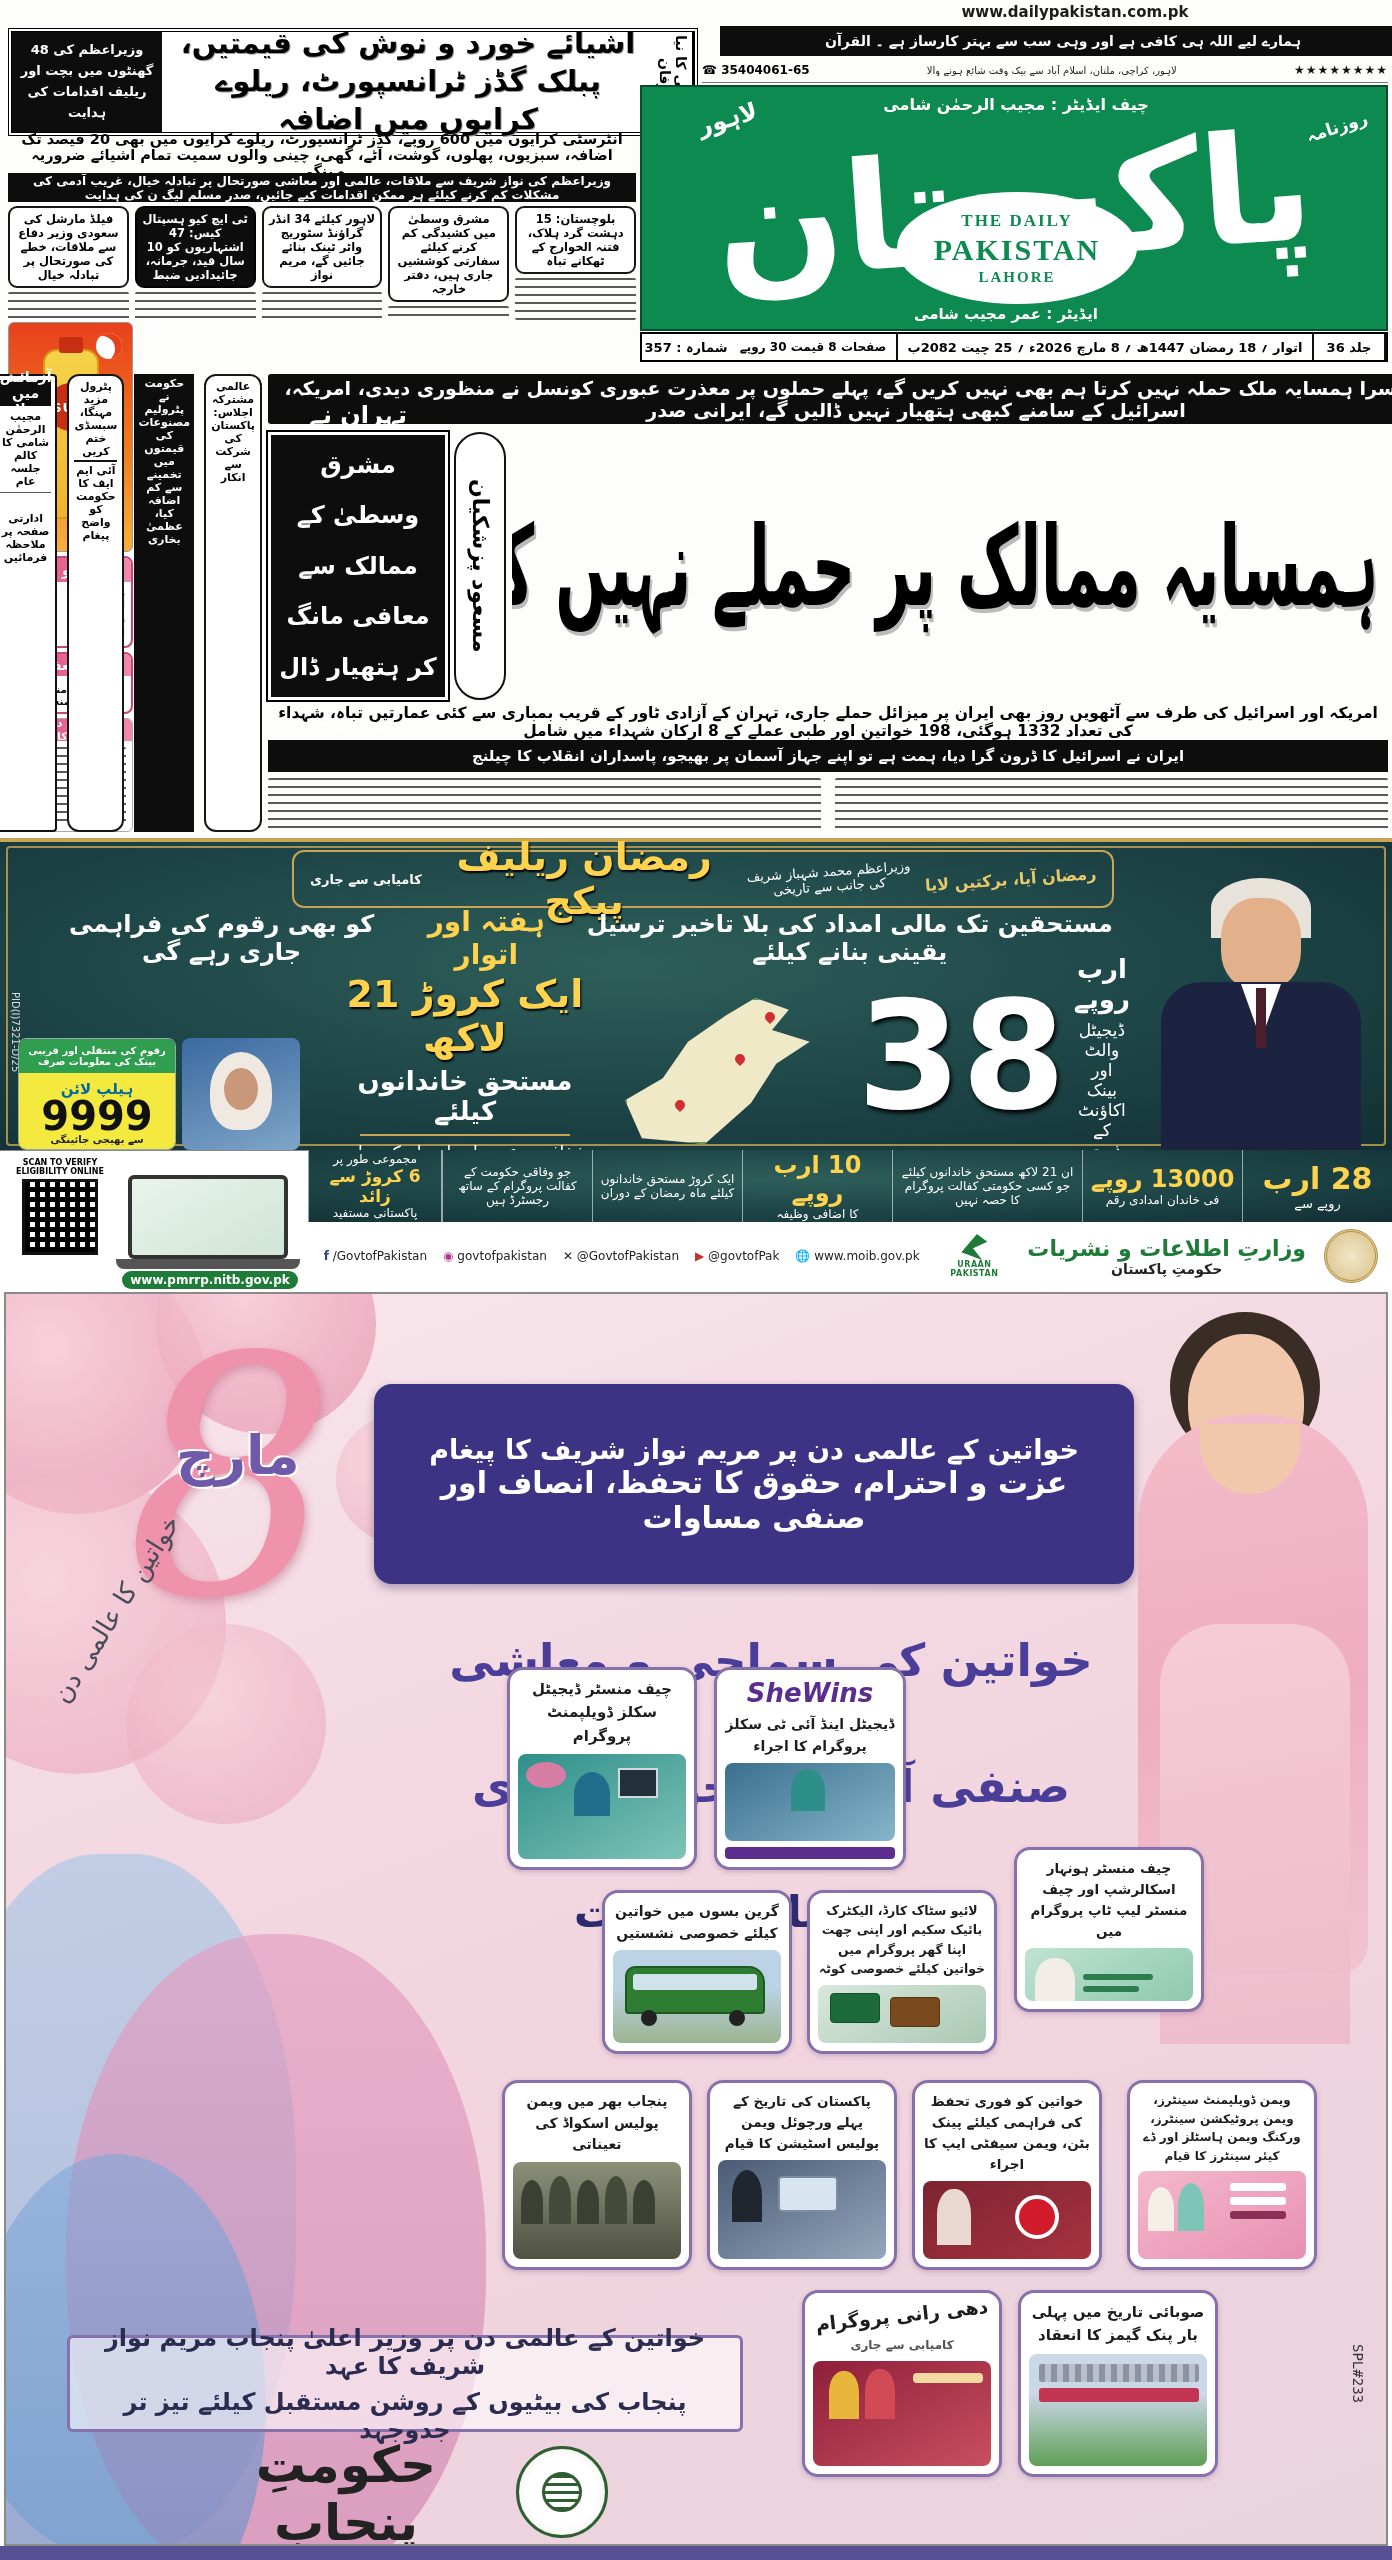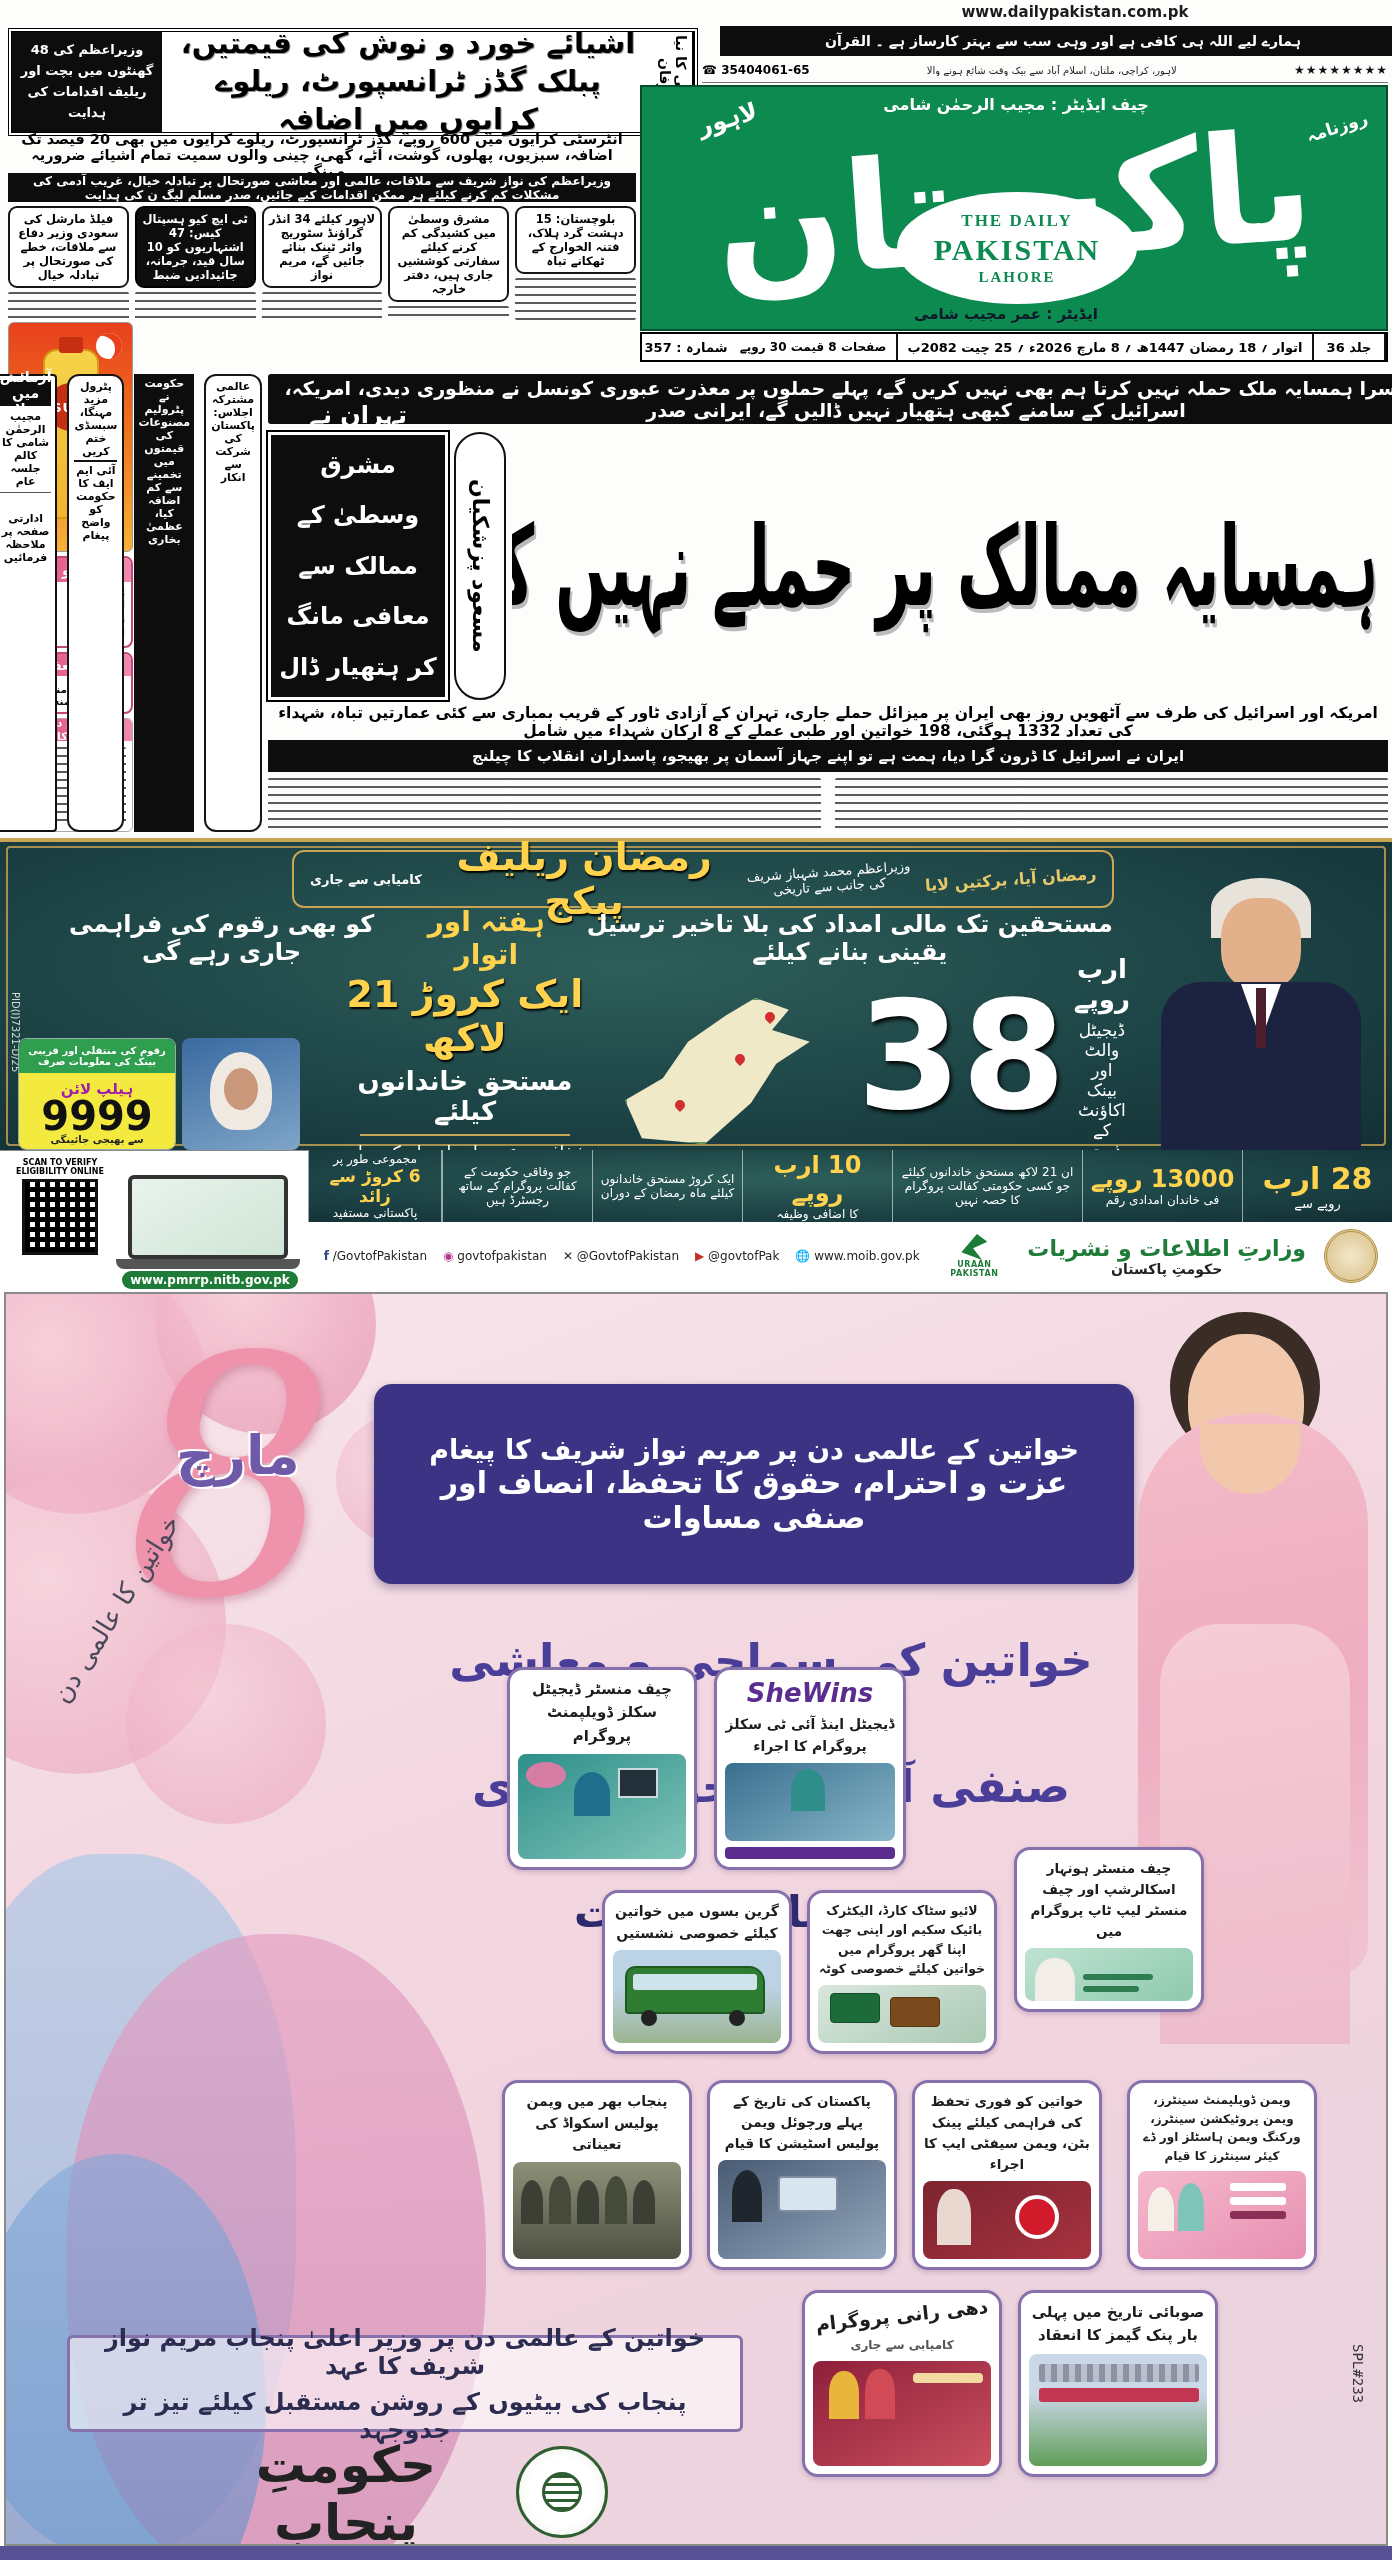--- a/index.html
+++ b/index.html
@@ -57,21 +57,21 @@
     <div class="abs rtl" style="right:18px;top:30px;color:#fff;font-weight:bold;font-size:17px;transform:rotate(-18deg);">روزنامہ</div>
     <div class="abs rtl" style="left:55px;top:18px;color:#fff;font-weight:bold;font-size:24px;transform:rotate(-16deg);">لاہور</div>
     <div class="abs ctr" style="left:0;top:30px;width:100%;height:180px;">
       <div class="urdu-title rtl">پاکستان</div>
     </div>
     <div class="abs enplate ctr" style="left:255px;top:105px;width:240px;height:112px;flex-direction:column;gap:2px;">
       <div style="font-size:17px;">THE DAILY</div>
       <div style="font-size:30px;">PAKISTAN</div>
       <div style="font-size:15px;">LAHORE</div>
     </div>
-    <div class="abs rtl" style="right:250px;bottom:6px;width:260px;text-align:center;color:#0f172a;font-weight:bold;font-size:15px;">ایڈیٹر : عمر مجیب شامی</div>
+    <div class="abs rtl" style="right:250px;bottom:6px;width:260px;text-align:center;color:#ffffff;font-weight:bold;font-size:15px;">ایڈیٹر : عمر مجیب شامی</div>
   </div>
 
   <div class="abs rtl" style="left:640px;top:332px;width:748px;height:30px;border:2px solid #000;background:#fff;display:flex;flex-direction:row;">
     <div class="datecell" style="width:72px;">جلد 36</div>
     <div class="datecell" style="flex:1;">اتوار ؍ 18 رمضان 1447ھ ؍ 8 مارچ 2026ء ؍ 25 چیت 2082ب</div>
     <div class="datecell" style="width:168px;font-size:12px;">صفحات 8 قیمت 30 روپے</div>
     <div class="datecell" style="width:88px;border-right:none;">شمارہ : 357</div>
   </div>
 
   <div class="abs ctr rtl" style="left:8px;top:140px;width:628px;height:30px;font-weight:bold;font-size:14.5px;">انٹرسٹی کرایوں میں 600 روپے، گڈز ٹرانسپورٹ، ریلوے کرایوں میں بھی 20 فیصد تک اضافہ، سبزیوں، پھلوں، گوشت، آٹے، گھی، چینی والوں سمیت تمام اشیائے ضروریہ مہنگی</div>
@@ -184,21 +184,21 @@
       <div class="abs" style="left:73px;top:28px;width:100px;height:60px;border-radius:50% 50% 0 0;background:#e7e2da;"></div>
       <div class="abs" style="left:83px;top:48px;width:80px;height:92px;border-radius:42%;background:#e2b08b;"></div>
       <div class="abs" style="left:23px;top:132px;width:200px;height:170px;border-radius:40px 40px 0 0;background:#1c2340;"></div>
       <div class="abs" style="left:103px;top:134px;width:40px;height:56px;background:#fff;clip-path:polygon(0 0,100% 0,50% 100%);"></div>
       <div class="abs" style="left:118px;top:138px;width:10px;height:60px;background:#4a1f2b;"></div>
     </div>
 
     <div class="abs" style="left:18px;top:196px;width:158px;height:112px;border-radius:8px;overflow:hidden;border:1px solid #9aa;">
       <div class="ctr rtl" style="height:34px;background:#2f9e4f;color:#fff;font-size:10px;font-weight:bold;padding:0 4px;">رقوم کی منتقلی اور قریبی بینک کی معلومات صرف</div>
       <div style="background:#f3e93f;height:78px;display:flex;flex-direction:column;align-items:center;justify-content:center;">
-        <div class="rtl" style="color:#a21caf;font-weight:bold;font-size:15px;">ہیلپ لائن</div>
+        <div class="rtl" style="color:#0369a1;font-weight:bold;font-size:15px;">ہیلپ لائن</div>
         <div style="font-weight:bold;font-size:40px;line-height:.9;color:#111;">9999</div>
         <div class="rtl" style="font-size:10px;font-weight:bold;color:#222;">سے بھیجی جائینگی</div>
       </div>
     </div>
 
     <div class="abs" style="left:182px;top:196px;width:118px;height:112px;border-radius:8px;background:linear-gradient(160deg,#3a6aa0,#7fa5c8);overflow:hidden;">
       <div class="abs" style="left:28px;top:14px;width:62px;height:78px;border-radius:50% 50% 40% 40%;background:#efe9e2;"></div>
       <div class="abs" style="left:42px;top:30px;width:34px;height:42px;border-radius:50%;background:#c9987a;"></div>
     </div>
 

